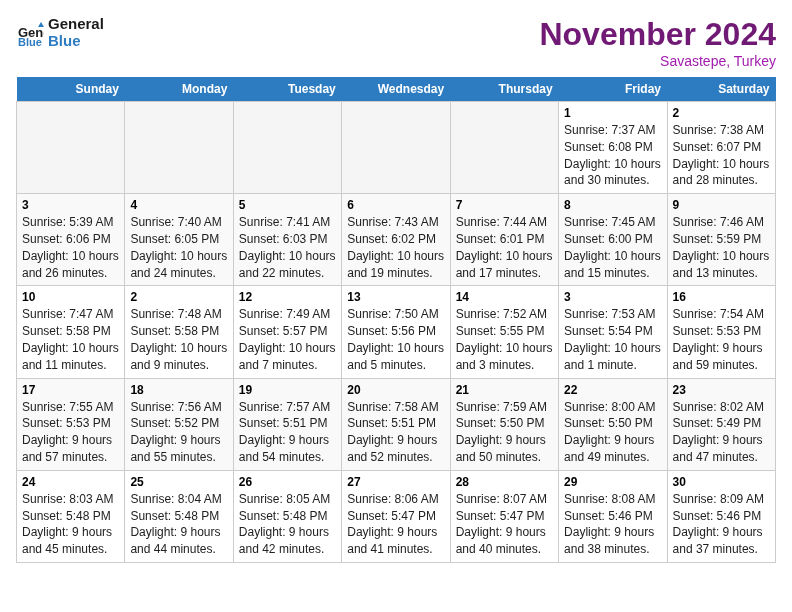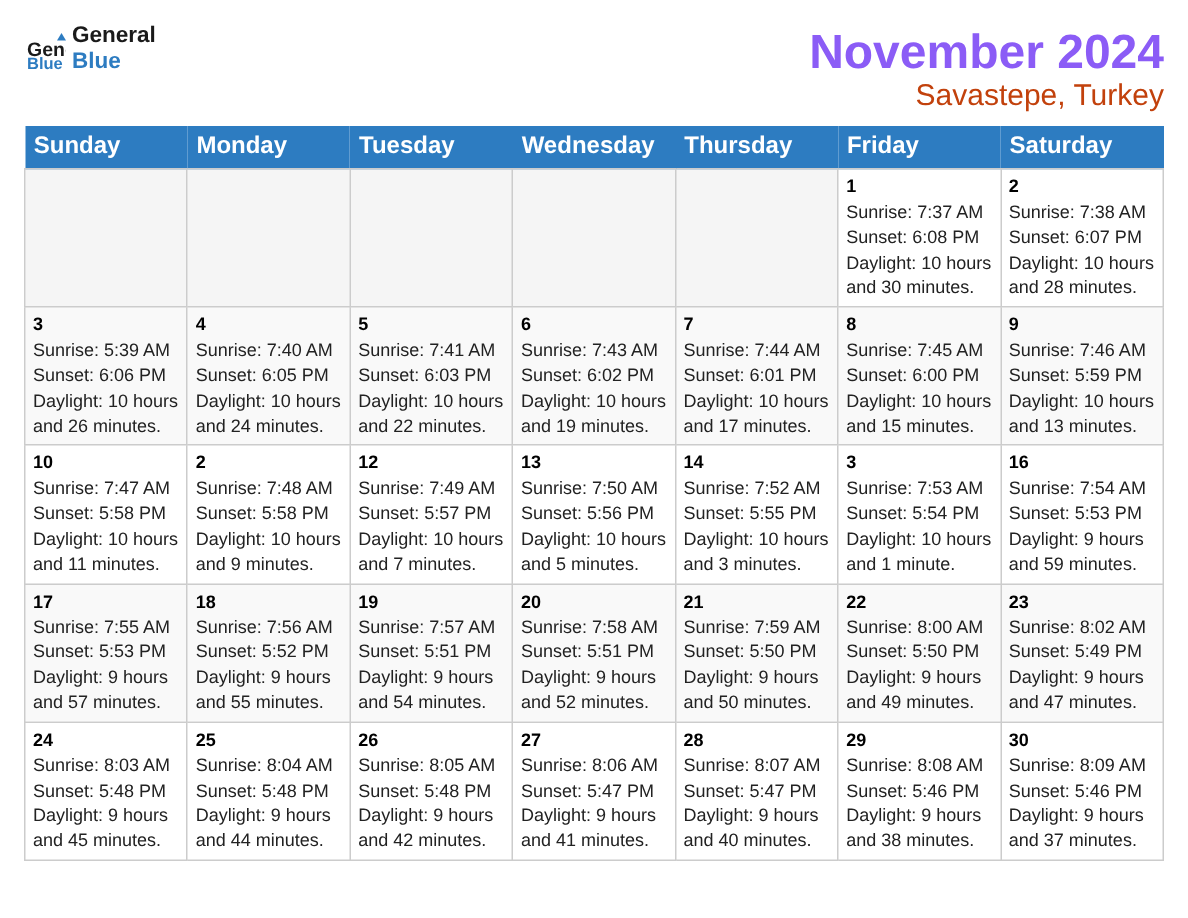--- a/index.html
+++ b/index.html
@@ -24,37 +24,37 @@
     .logo-icon {
       width: 28px;
       height: 28px;
     }
     .title-block {
       text-align: right;
     }
     .month-title {
       font-size: 32px;
       font-weight: bold;
-      color: #8b5cf6;
+      color: #701a75;
     }
     .subtitle {
-      font-size: 20px;
-      color: #c2410c;
+      font-size: 14px;
+      color: #a21caf;
     }
     table {
       width: 100%;
       border-collapse: collapse;
       font-size: 11px;
     }
     thead tr th {
       background: #2d7cc1;
       color: #fff;
-      text-align: left;
+      text-align: right;
       padding: 5px 6px;
-      font-size: 16px;
+      font-size: 12px;
       font-weight: bold;
     }
     tbody tr td {
       border: 1px solid #ccc;
       vertical-align: top;
       padding: 4px 5px;
       width: 14.28%;
       min-height: 80px;
       height: 88px;
       background: #fff;

